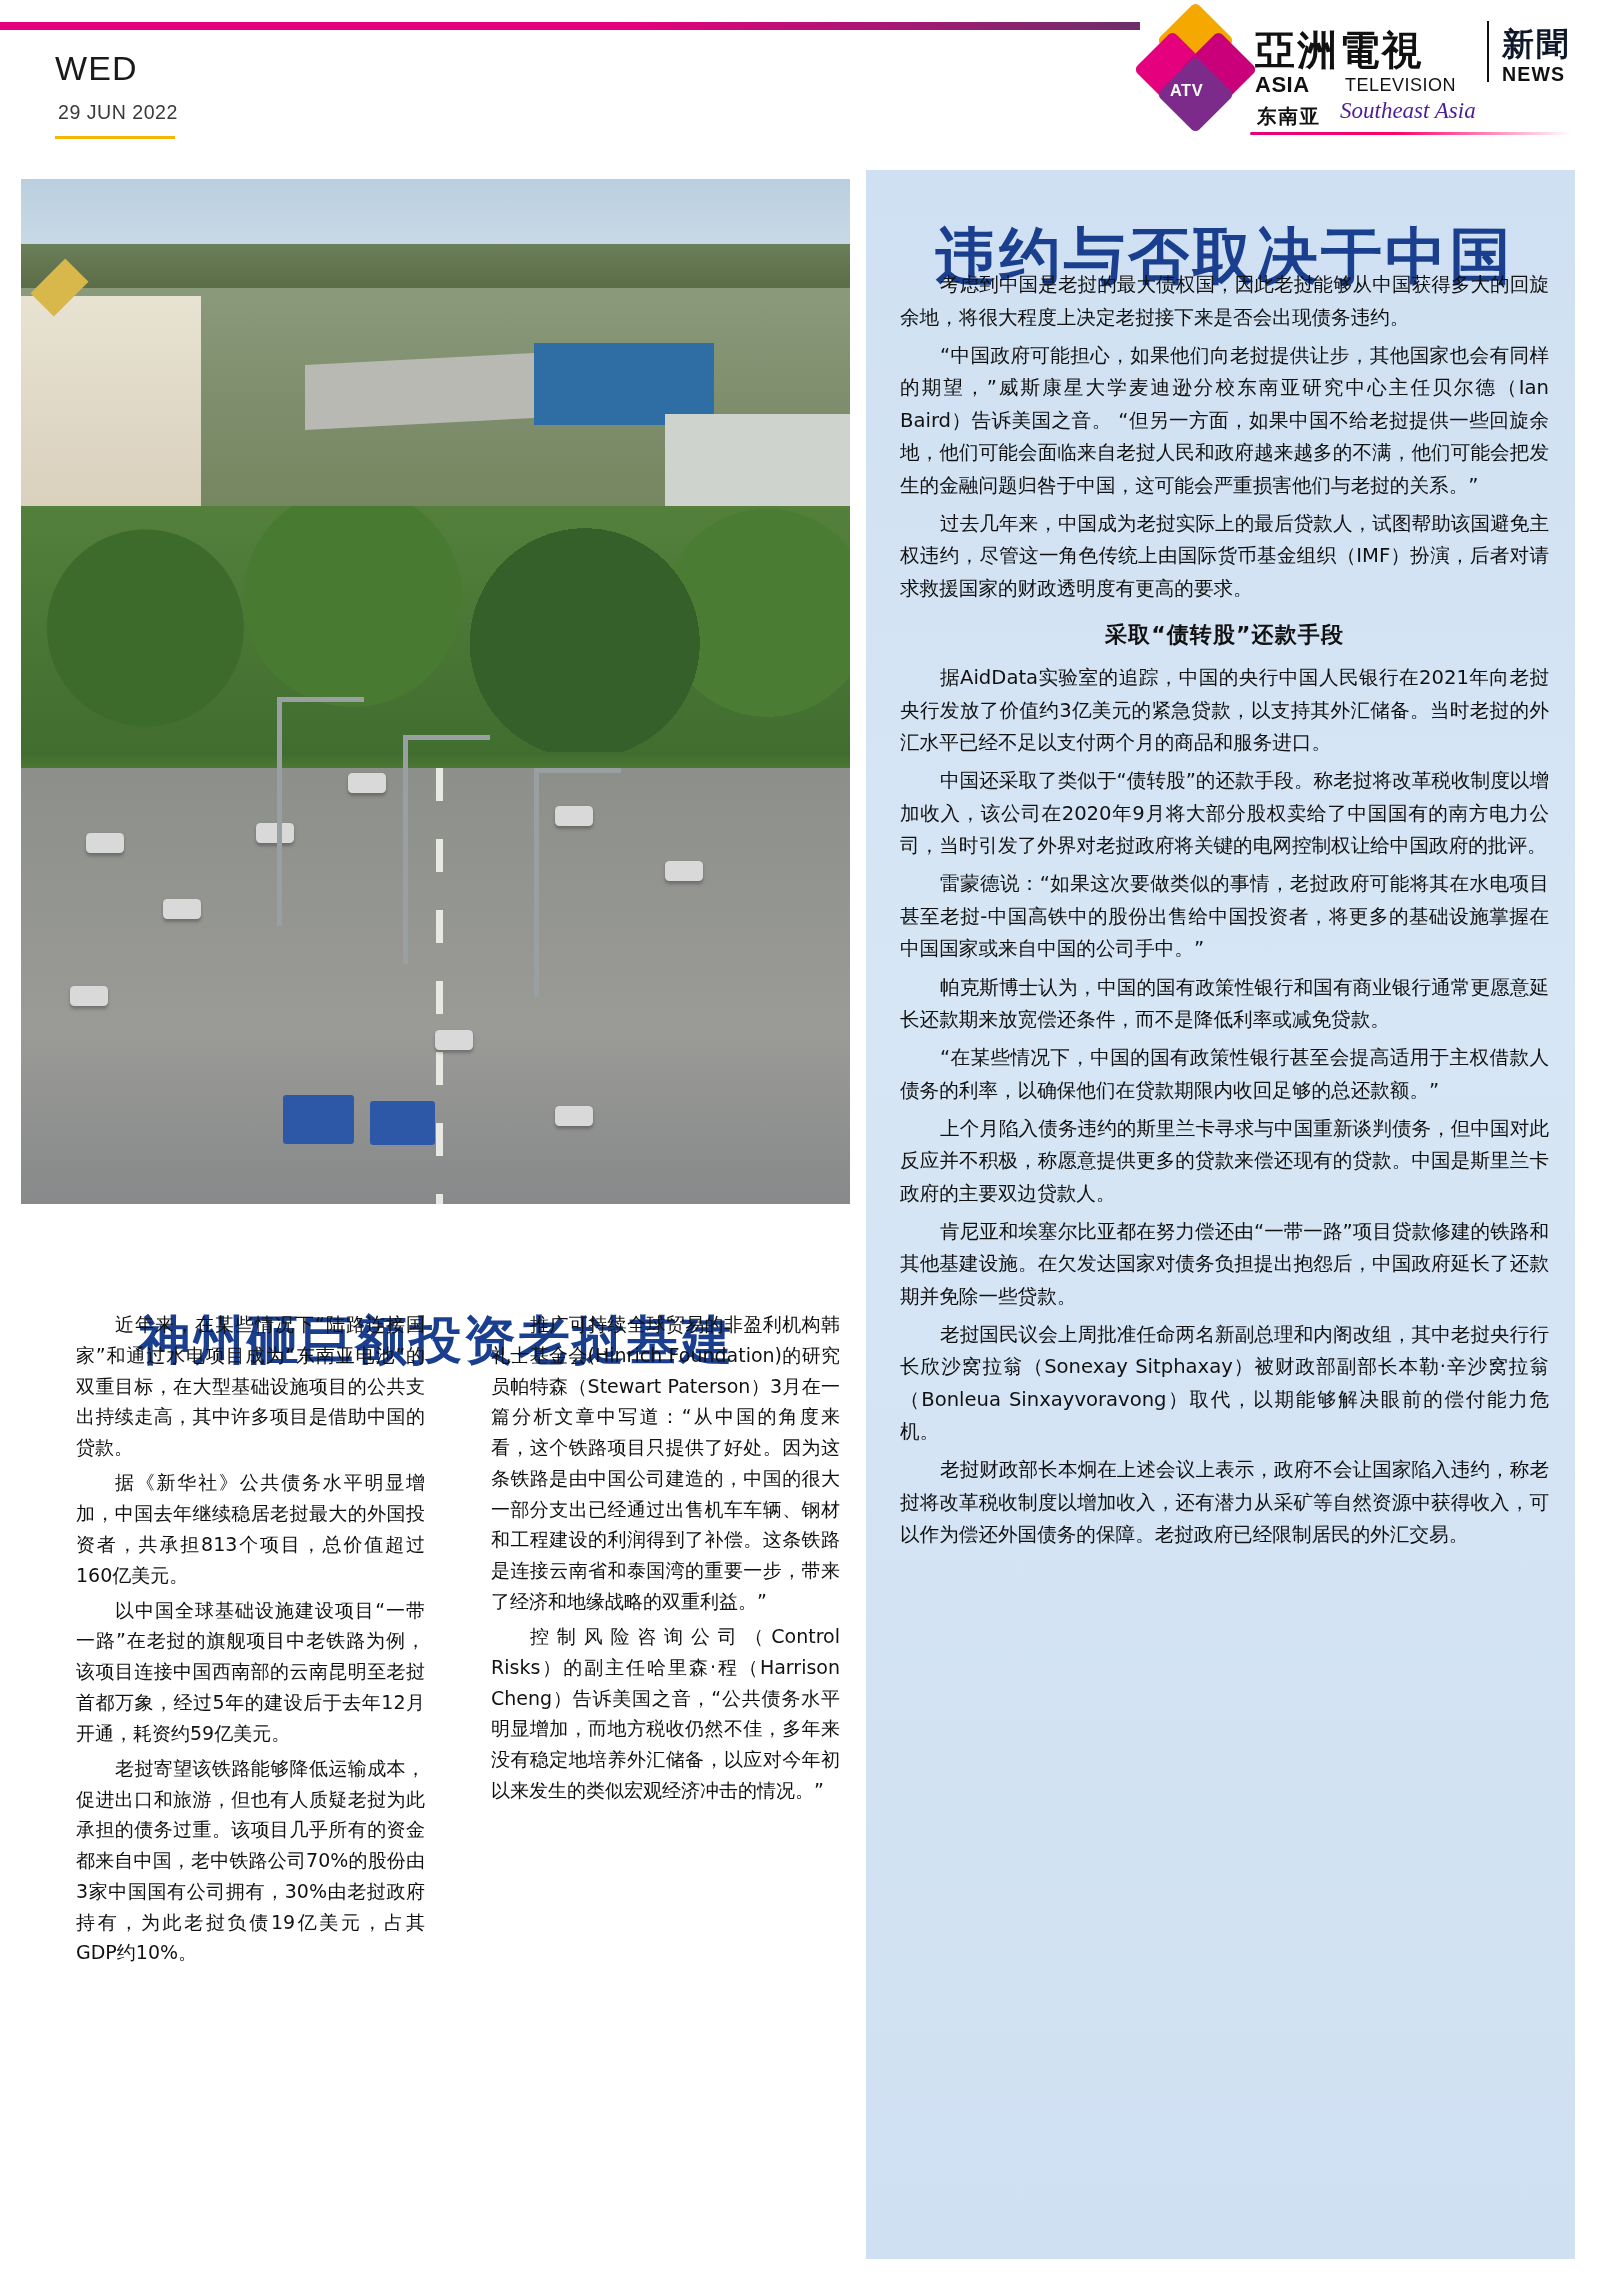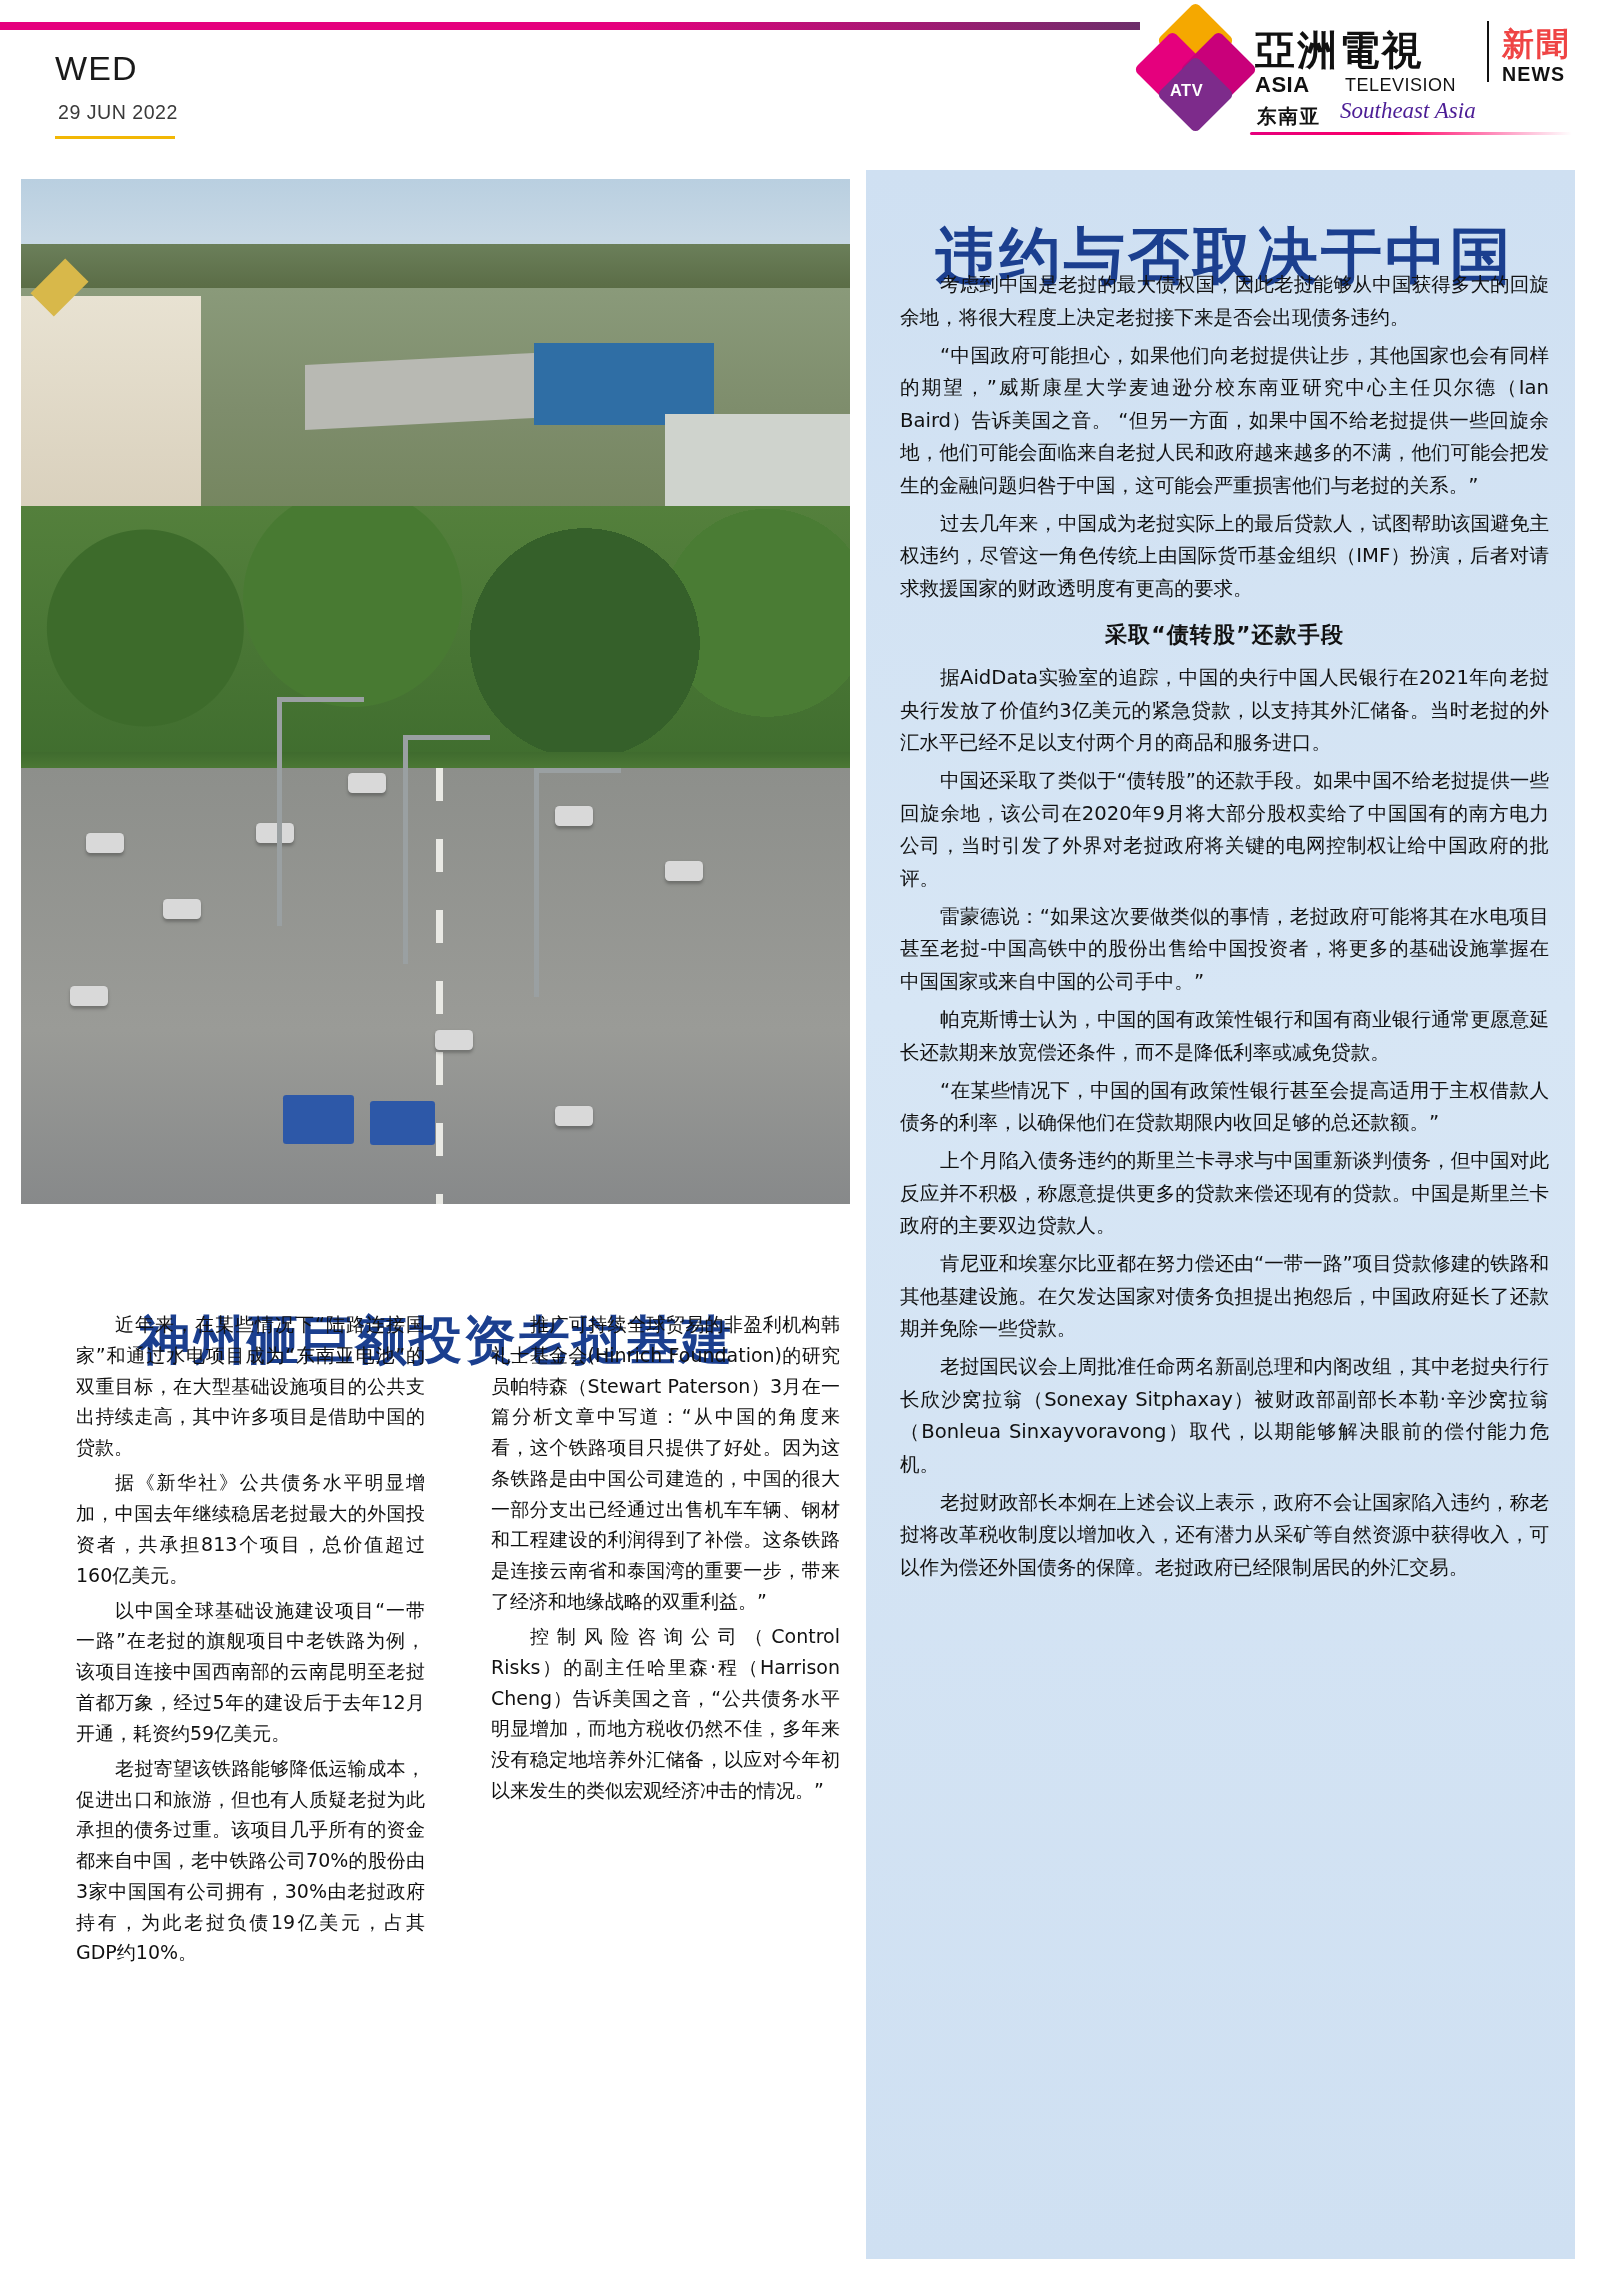--- a/index.html
+++ b/index.html
@@ -122,21 +122,21 @@
     width: 2.2px;
     height: 61px;
     background: #111;
   }
   .logo-news-cn {
     position: absolute;
     left: 364px;
     top: 12px;
     font-size: 32px;
     font-weight: bold;
-    color: #ef4444;
+    color: #0f172a;
     letter-spacing: 2.2px;
   }
   .logo-news-en {
     position: absolute;
     left: 364px;
     top: 52px;
     font-size: 19.6px;
     font-weight: bold;
     color: #111;
     letter-spacing: 1.1px;
@@ -400,21 +400,21 @@
     <p>推广可持续全球贸易的非盈利机构韩礼士基金会(Hinrich Foundation)的研究员帕特森（Stewart Paterson）3月在一篇分析文章中写道：“从中国的角度来看，这个铁路项目只提供了好处。因为这条铁路是由中国公司建造的，中国的很大一部分支出已经通过出售机车车辆、钢材和工程建设的利润得到了补偿。这条铁路是连接云南省和泰国湾的重要一步，带来了经济和地缘战略的双重利益。”</p>
     <p>控制风险咨询公司（Control Risks）的副主任哈里森·程（Harrison Cheng）告诉美国之音，“公共债务水平明显增加，而地方税收仍然不佳，多年来没有稳定地培养外汇储备，以应对今年初以来发生的类似宏观经济冲击的情况。”</p>
   </div>
 
   <div class="col-r">
     <p>考虑到中国是老挝的最大债权国，因此老挝能够从中国获得多大的回旋余地，将很大程度上决定老挝接下来是否会出现债务违约。</p>
     <p>“中国政府可能担心，如果他们向老挝提供让步，其他国家也会有同样的期望，”威斯康星大学麦迪逊分校东南亚研究中心主任贝尔德（Ian Baird）告诉美国之音。 “但另一方面，如果中国不给老挝提供一些回旋余地，他们可能会面临来自老挝人民和政府越来越多的不满，他们可能会把发生的金融问题归咎于中国，这可能会严重损害他们与老挝的关系。”</p>
     <p>过去几年来，中国成为老挝实际上的最后贷款人，试图帮助该国避免主权违约，尽管这一角色传统上由国际货币基金组织（IMF）扮演，后者对请求救援国家的财政透明度有更高的要求。</p>
     <p class="subhead">采取“债转股”还款手段</p>
     <p>据AidData实验室的追踪，中国的央行中国人民银行在2021年向老挝央行发放了价值约3亿美元的紧急贷款，以支持其外汇储备。当时老挝的外汇水平已经不足以支付两个月的商品和服务进口。</p>
-    <p>中国还采取了类似于“债转股”的还款手段。如果中国不给老挝提供一些回旋余地，该公司在2020年9月将大部分股权卖给了中国国有的南方电力公司，当时引发了外界对老挝政府将关键的电网控制权让给中国政府的批评。</p>
+    <p>中国还采取了类似于“债转股”的还款手段。称老挝将改革税收制度以增加收入，该公司在2020年9月将大部分股权卖给了中国国有的南方电力公司，当时引发了外界对老挝政府将关键的电网控制权让给中国政府的批评。</p>
     <p>雷蒙德说：“如果这次要做类似的事情，老挝政府可能将其在水电项目甚至老挝-中国高铁中的股份出售给中国投资者，将更多的基础设施掌握在中国国家或来自中国的公司手中。”</p>
     <p>帕克斯博士认为，中国的国有政策性银行和国有商业银行通常更愿意延长还款期来放宽偿还条件，而不是降低利率或减免贷款。</p>
     <p>“在某些情况下，中国的国有政策性银行甚至会提高适用于主权借款人债务的利率，以确保他们在贷款期限内收回足够的总还款额。”</p>
     <p>上个月陷入债务违约的斯里兰卡寻求与中国重新谈判债务，但中国对此反应并不积极，称愿意提供更多的贷款来偿还现有的贷款。中国是斯里兰卡政府的主要双边贷款人。</p>
     <p>肯尼亚和埃塞尔比亚都在努力偿还由“一带一路”项目贷款修建的铁路和其他基建设施。在欠发达国家对债务负担提出抱怨后，中国政府延长了还款期并免除一些贷款。</p>
     <p>老挝国民议会上周批准任命两名新副总理和内阁改组，其中老挝央行行长欣沙窝拉翁（Sonexay Sitphaxay）被财政部副部长本勒·辛沙窝拉翁（Bonleua Sinxayvoravong）取代，以期能够解决眼前的偿付能力危机。</p>
     <p>老挝财政部长本炯在上述会议上表示，政府不会让国家陷入违约，称老挝将改革税收制度以增加收入，还有潜力从采矿等自然资源中获得收入，可以作为偿还外国债务的保障。老挝政府已经限制居民的外汇交易。</p>
   </div>
 
 </div>

